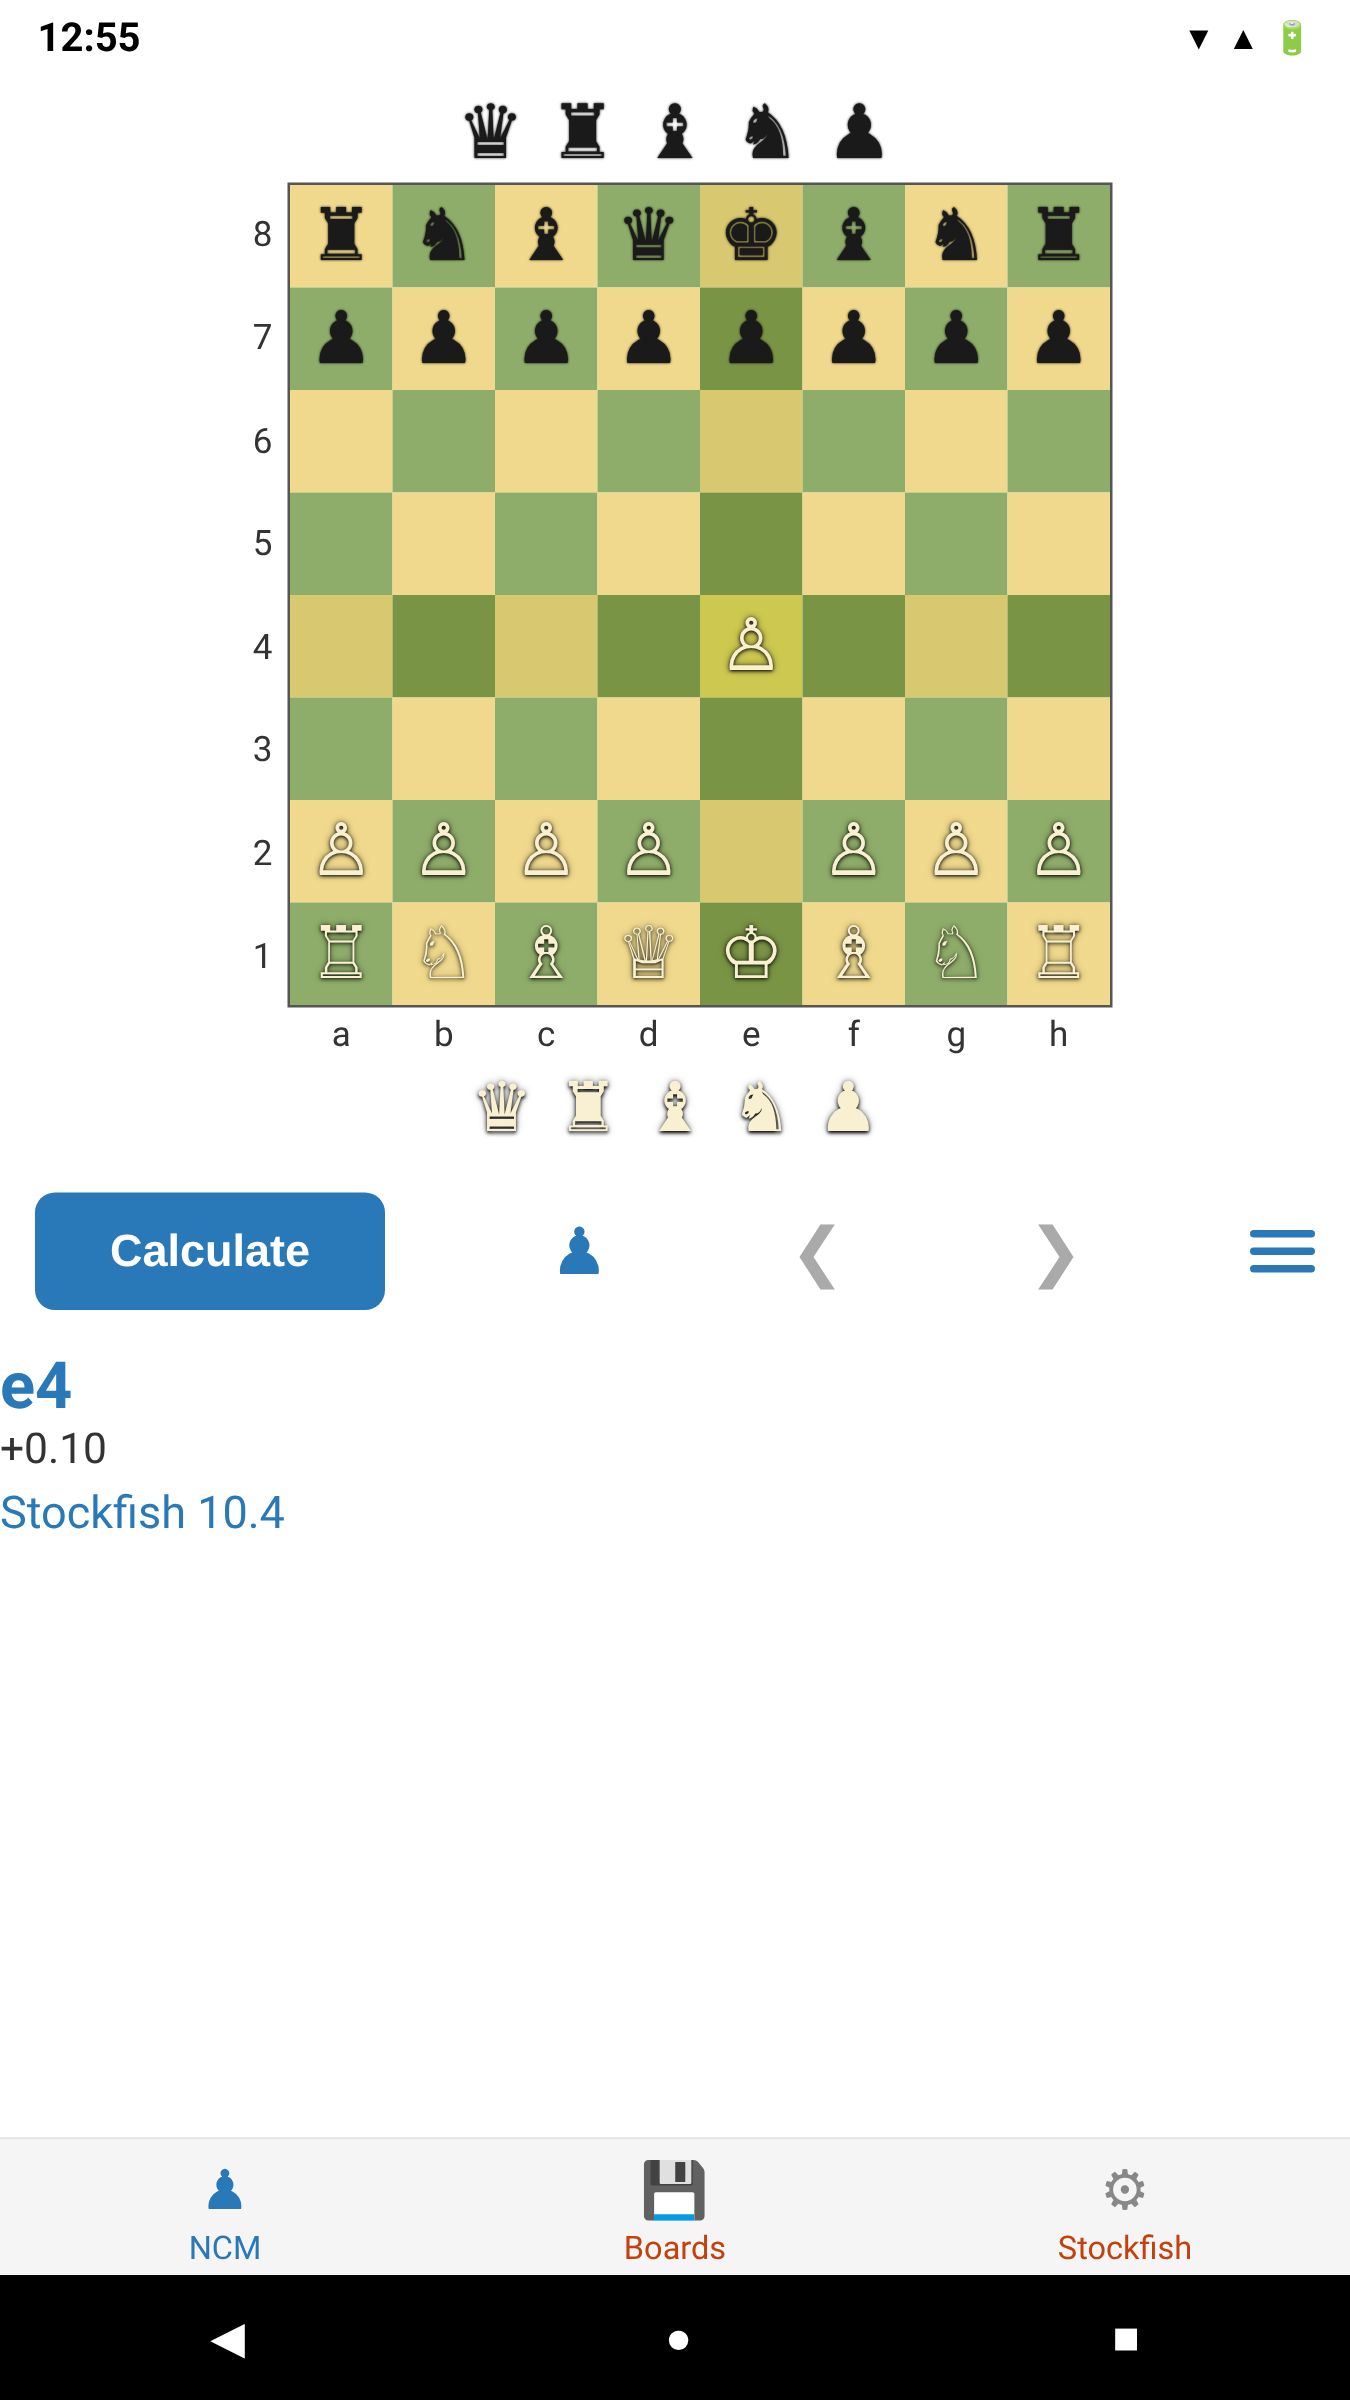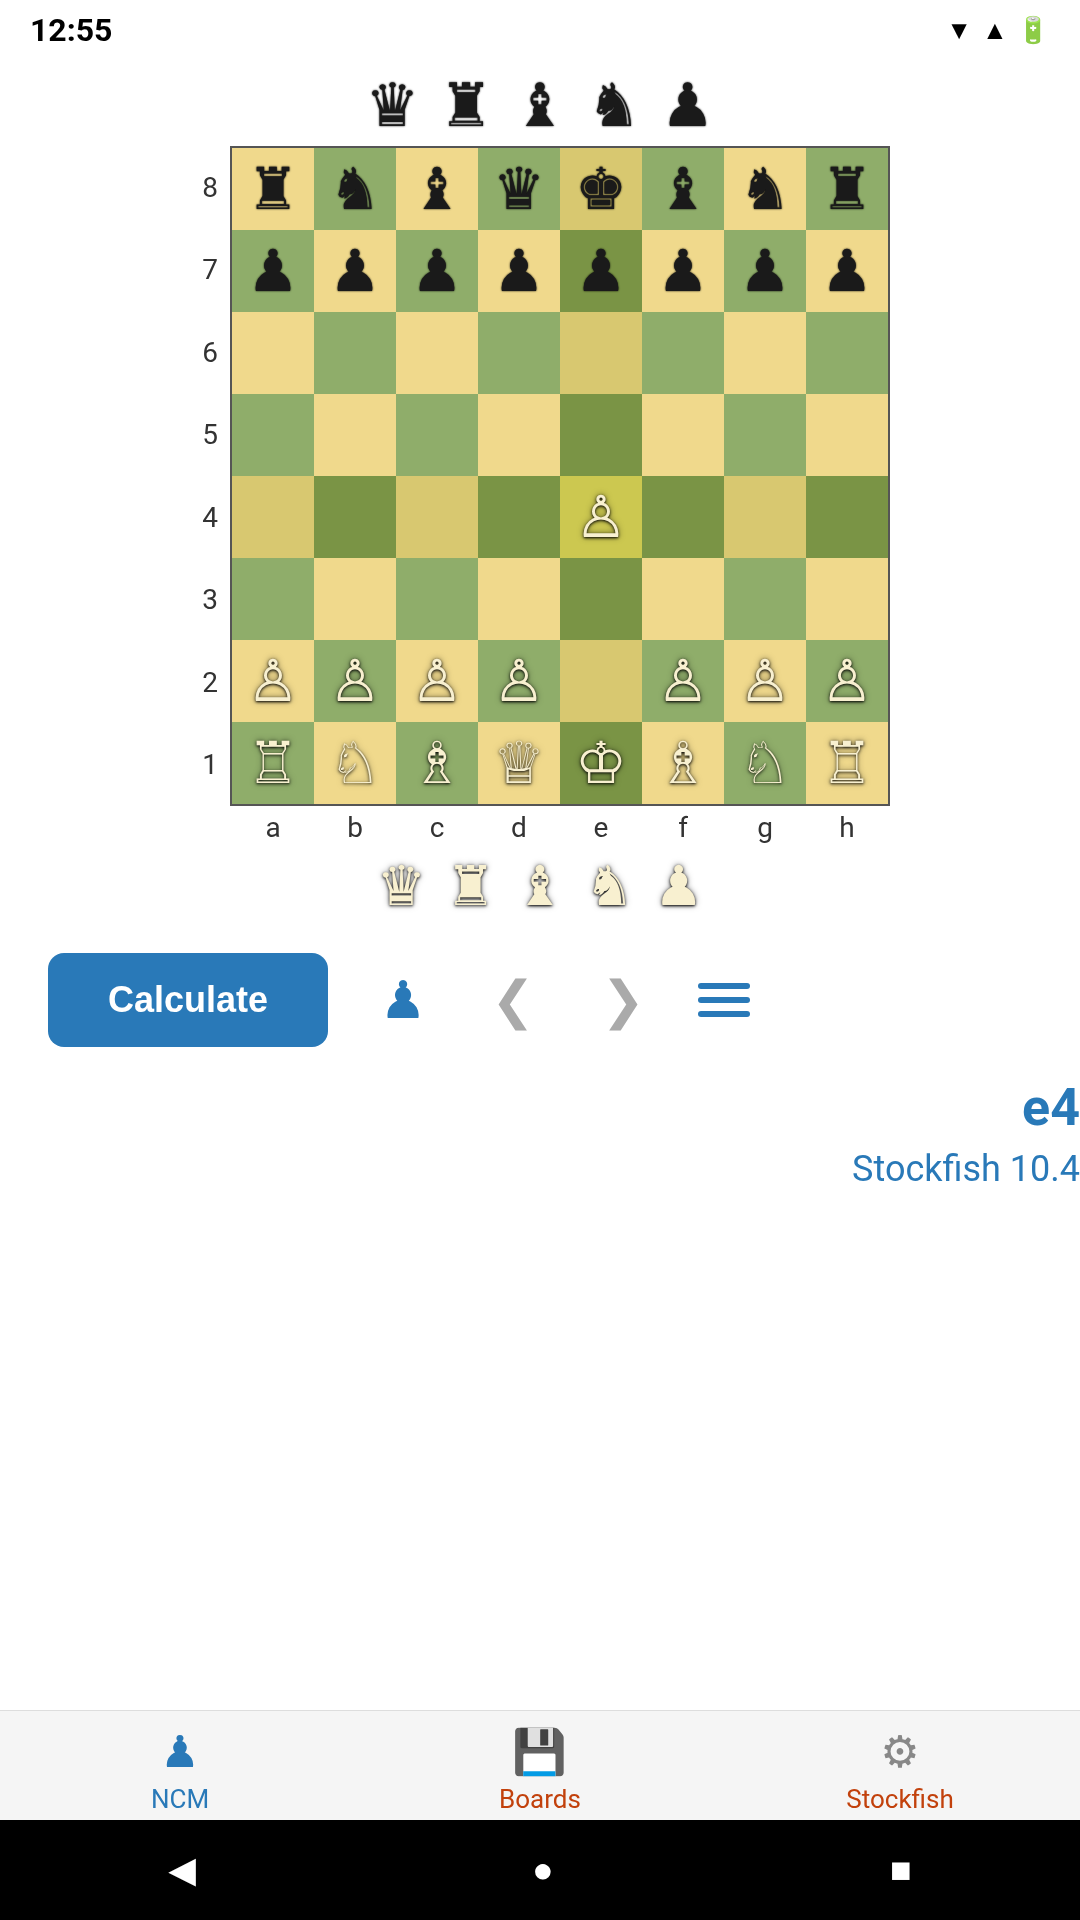--- a/index.html
+++ b/index.html
@@ -115,23 +115,23 @@
       gap: 20px;
       padding: 10px 0 5px;
       font-size: 55px;
       color: #c8b860;
     }
 
     
     .controls-row {
       display: flex;
       align-items: center;
-      justify-content: flex-start;
+      justify-content: space-between;
       gap: 40px;
-      padding: 20px 48px;
+      padding: 20px 28px;
       margin-top: 10px;
     }
     .btn-calculate {
       background: #2979b8;
       color: #fff;
       border: none;
       border-radius: 16px;
       padding: 26px 60px;
       font-size: 36px;
       font-weight: bold;
@@ -154,21 +154,21 @@
     }
     .hamburger-line {
       width: 52px;
       height: 6px;
       background: #2979b8;
       border-radius: 3px;
     }
 
     
     .move-info {
-      text-align: right;
+      text-align: left;
       padding: 10px 0;
     }
     .move-notation {
       font-size: 52px;
       font-weight: bold;
       color: #2979b8;
     }
     .move-score {
       font-size: 34px;
       color: #333;
@@ -424,20 +424,21 @@
   <span class="control-icon gray">❯</span>
   <div class="hamburger-icon">
     <div class="hamburger-line"></div>
     <div class="hamburger-line"></div>
     <div class="hamburger-line"></div>
   </div>
 </div>
 
 <div class="move-info">
   <div class="move-notation">e4</div>
+  <div class="move-score">+0.10</div>
   <div class="engine-name">Stockfish 10.4</div>
 </div>
 
 <div class="bottom-nav">
   <div class="nav-item">
     <span class="nav-icon active">♟</span>
     <span class="nav-label active">NCM</span>
   </div>
   <div class="nav-item">
     <span class="nav-icon inactive">💾</span>

